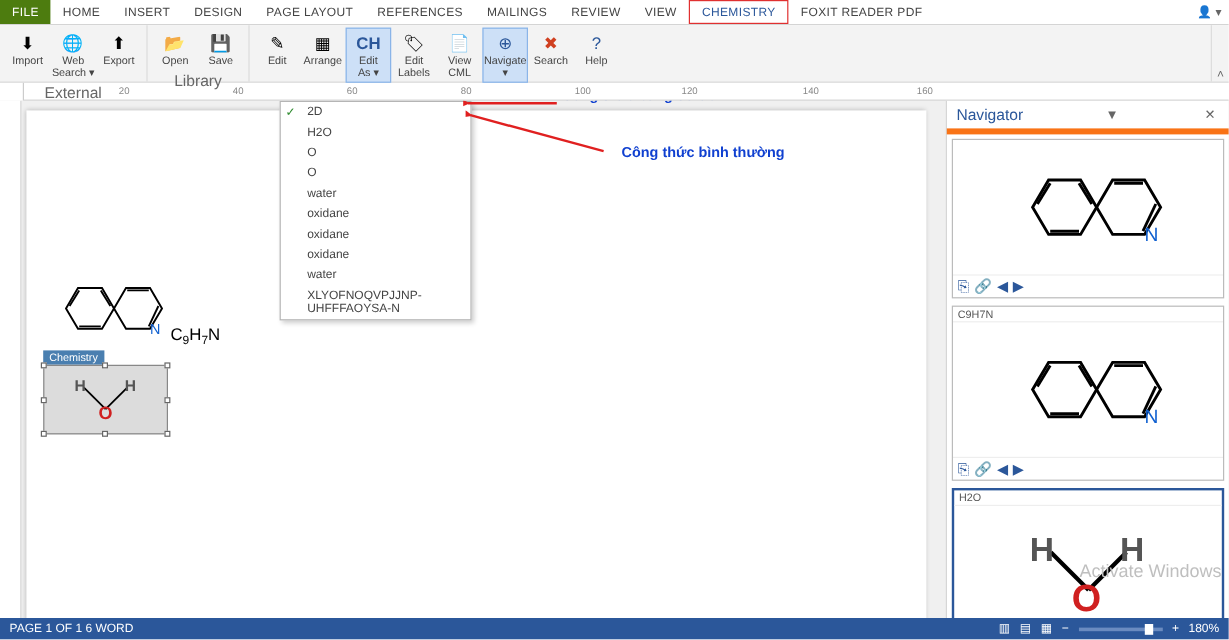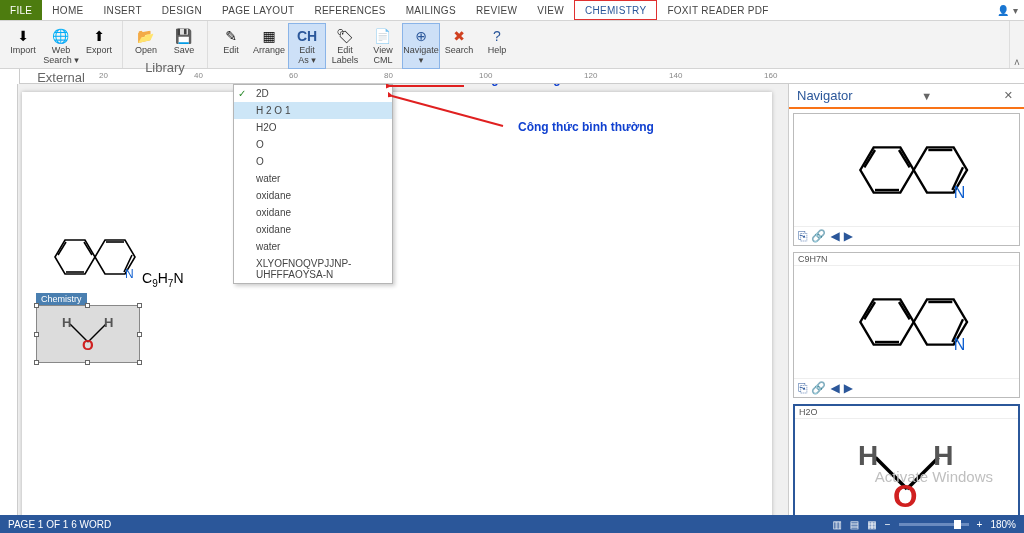--- a/index.html
+++ b/index.html
@@ -49,37 +49,37 @@
 .quino { width: 100px; height: 60px; }
 .formula { font-size: 14px; font-family: 'Times New Roman', serif; }
 .formula sub { font-size: 10px; }
 .chem-obj { position: absolute; }
 .chem-badge { background: #4a7fb0; color: #fff; font-size: 9px; padding: 1px 5px; display: inline-block; }
 .h2o-box { width: 104px; height: 58px; border: 1px solid #888; background: #dcdcdc; display: flex; align-items: center; justify-content: center; position: relative; }
 .h2o-box .hdl { position: absolute; width: 5px; height: 5px; background: #fff; border: 1px solid #666; }
 
 
 .navpanel { width: 236px; background: #fff; border-left: 1px solid #ccc; display: flex; flex-direction: column; }
-.nav-head { padding: 4px 8px; color: #2b579a; font-size: 13px; border-bottom: 2px solid #f97316; display: flex; align-items: center; }
+.nav-head { padding: 4px 8px; color: #2b579a; font-size: 13px; border-bottom: 5px solid #f97316; display: flex; align-items: center; }
 .nav-head .x { margin-left: auto; font-size: 11px; color: #666; cursor: pointer; padding: 0 3px; }
 .nav-body { flex: 1; overflow: auto; padding: 4px; }
 .nav-card { border: 1px solid #bbb; margin-bottom: 6px; background: #fff; }
 .nav-card.sel { border: 2px solid #2b579a; }
 .nav-card-top { font-size: 9px; color: #555; padding: 1px 4px; border-bottom: 1px solid #eee; }
 .nav-card-img { height: 112px; display: flex; align-items: center; justify-content: center; }
 .nav-card-ft { display: flex; align-items: center; gap: 4px; padding: 2px 4px; border-top: 1px solid #eee; color: #2b579a; }
 .navbtn { cursor: pointer; font-size: 12px; }
 
 
 .status { position: absolute; bottom: 0; left: 0; right: 0; height: 18px; background: #2b579a; color: #fff; display: flex; align-items: center; font-size: 10px; padding: 0 8px; }
 .status .right { margin-left: auto; display: flex; align-items: center; gap: 8px; }
 .zoom-track { width: 70px; height: 3px; background: #6a8bc0; position: relative; }
 .zoom-thumb { position: absolute; width: 7px; height: 9px; background: #fff; top: -3px; left: 55px; }
 
-.watermark { position: absolute; right: 31px; bottom: 30px; color: #bfbfbf; font-size: 13px; z-index: 5; text-align: left; }
+.watermark { position: absolute; right: 6px; bottom: 30px; color: #bfbfbf; font-size: 13px; z-index: 5; text-align: left; }
 .watermark .big { font-size: 15px; }
 
 svg { display: block; }
 </style>
 </head>
 <body>
 
 <div class="tabs">
   <div class="tab file">FILE</div>
   <div class="tab">HOME</div>
@@ -174,21 +174,21 @@
 </div>
 
 <div class="ruler-row">
   <div class="ruler-corner"></div>
   <div class="hruler" id="hruler">
       <span class="rtick" style="left: 60px;">20</span>
       <span class="rtick" style="left: 155px;">40</span>
       <span class="rtick" style="left: 250px;">60</span>
       <span class="rtick" style="left: 345px;">80</span>
       <span class="rtick" style="left: 440px;">100</span>
-      <span class="rtick" style="left: 545px;">120</span>
+      <span class="rtick" style="left: 529px;">120</span>
       <span class="rtick" style="left: 630px;">140</span>
       <span class="rtick" style="left: 725px;">160</span>
     </div>
 </div>
 
 <div class="workspace">
   <div class="vruler"></div>
   <div class="docarea">
     <div class="page">
 
@@ -227,21 +227,20 @@
           <div class="hdl" style="left:48px;top:-3px"></div>
             <div class="hdl" style="left:48px;bottom:-3px"></div>
           <div class="hdl" style="left:-3px;top:26px"></div>
             <div class="hdl" style="right:-3px;top:26px"></div>
         </div>
       </div>
     </div>
 
     <div class="dd" id="dd">
         <div class="dd-item"><span class="chk">✓</span>2D</div>
-        <div class="dd-item hov">H 2 O 1</div>
         <div class="dd-item">H2O</div>
         <div class="dd-item">O</div>
         <div class="dd-item">O</div>
         <div class="dd-item">water</div>
         <div class="dd-item">oxidane</div>
         <div class="dd-item">oxidane</div>
         <div class="dd-item">oxidane</div>
         <div class="dd-item">water</div>
         <div class="dd-item">XLYOFNOQVPJJNP-UHFFFAOYSA-N</div>
       </div>

